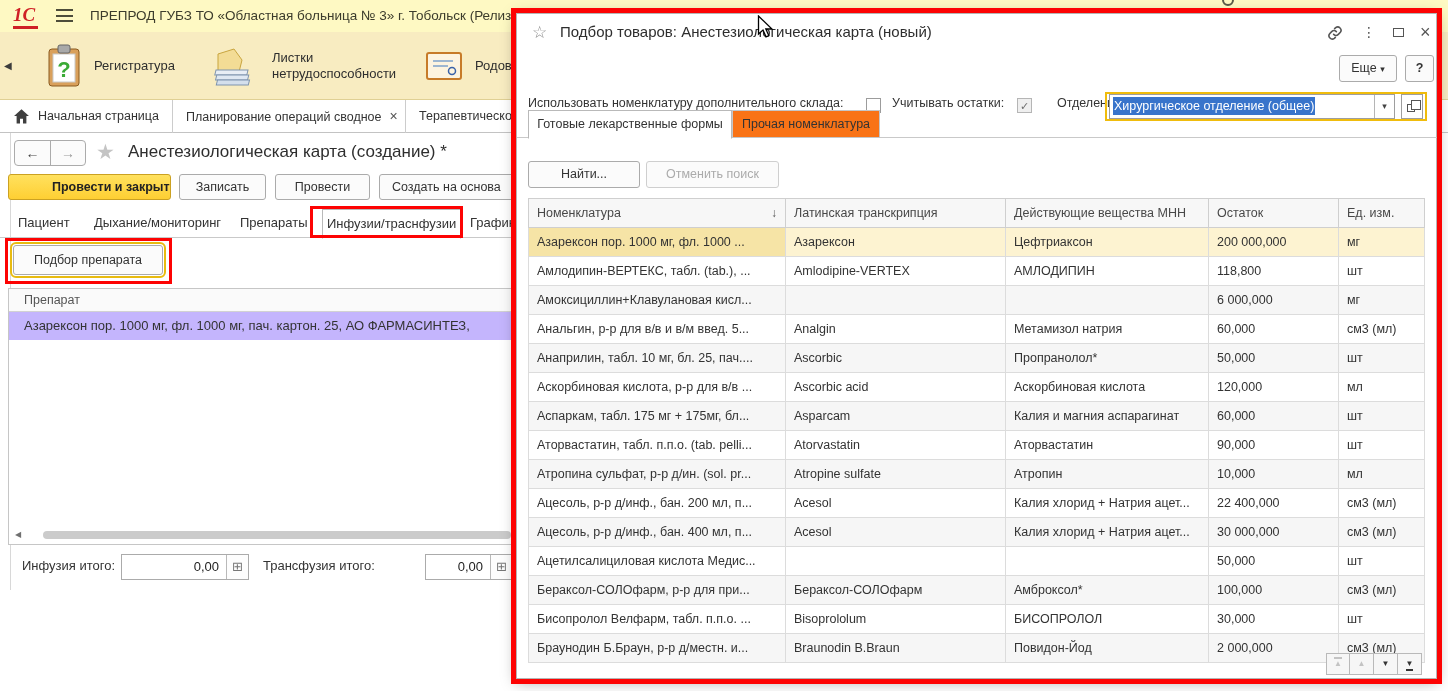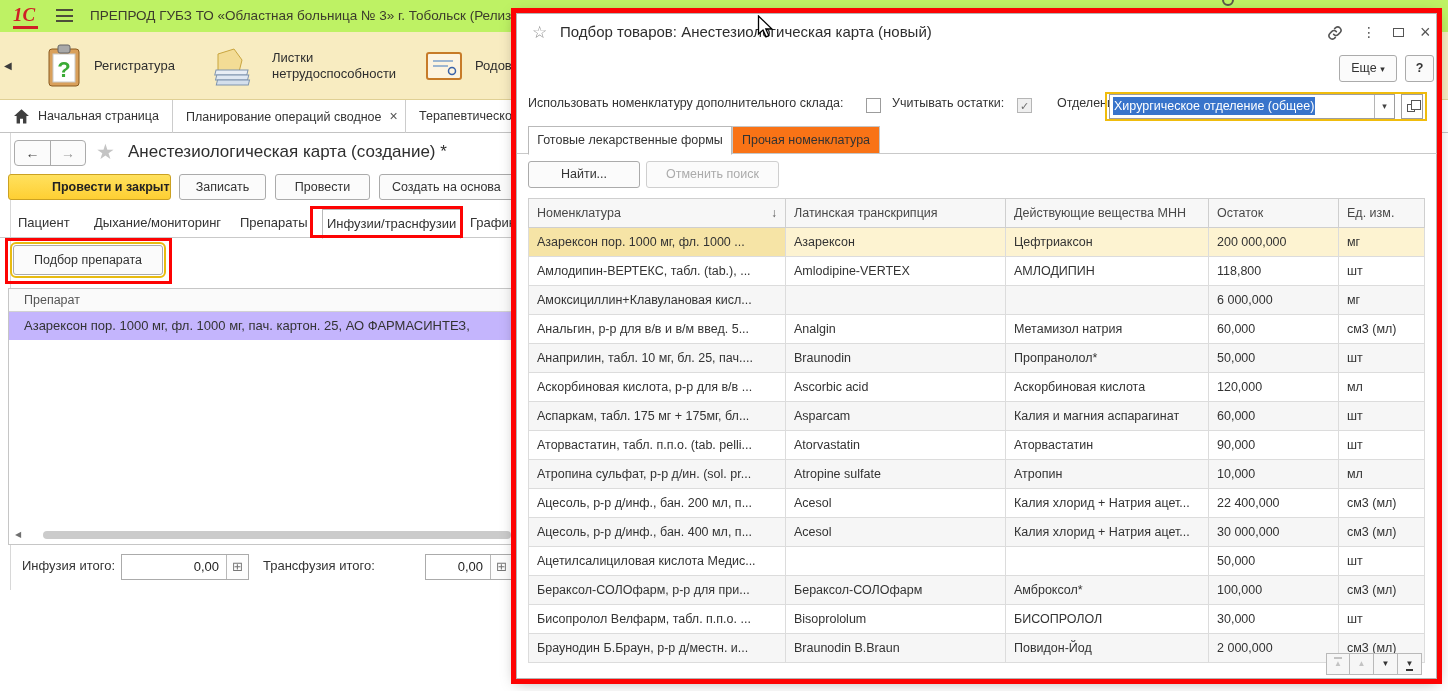--- a/index.html
+++ b/index.html
@@ -1,21 +1,21 @@
 <!DOCTYPE html>
 <html><head>
 <meta charset="utf-8">
 <style>
   * { margin:0; padding:0; box-sizing:border-box; }
   body { font-family:"Liberation Sans","DejaVu Sans",sans-serif; background:#fff; }
   .screen { position:relative; width:1448px; height:691px; overflow:hidden; background:#fff; }
   .abs { position:absolute; }
 
   
-  .topbar { left:0; top:0; width:1448px; height:32px; background:#bef264; z-index:1; }
+  .topbar { left:0; top:0; width:1448px; height:32px; background:#fef9c3; z-index:1; }
   .logo { left:13px; top:4px; font-size:19px; font-weight:bold; color:#cf2026; border-bottom:3px solid #cf2026; padding:0 3px 0 0; font-family:"Liberation Serif","DejaVu Serif",serif; font-style:italic; }
   .hamburger { left:56px; top:9px; width:17px; height:13px; border-top:2px solid #4d4d3a; border-bottom:2px solid #4d4d3a; }
   .hamburger::after { content:""; position:absolute; left:0; top:4px; width:17px; height:2px; background:#4d4d3a; }
   .app-title { left:90px; top:8px; font-size:13.5px; color:#3c3c2c; white-space:nowrap; }
   .search-partial { left:1222px; top:-6px; width:12px; height:12px; border:2px solid #5a5a48; border-radius:50%; }
 
   .toolbar { left:0; top:32px; width:1448px; height:68px; background:#f8ecc1; border-bottom:1px solid #e0d094; z-index:1; }
   .collapse-arrow { left:4px; top:28px; font-size:10px; color:#3c3c3c; }
   .tb-item { top:0; height:68px; display:flex; align-items:center; gap:12px; }
   .tb-label { font-size:13px; color:#2e2e2e; line-height:1.25; }
@@ -79,21 +79,21 @@
 
   .focus-ring { left:588px; top:78px; width:322px; height:29px; border:2px solid #f0bc0c; }
   .combo { left:592px; top:80px; width:286px; height:25px; border:1px solid #9e9e9e; background:#fff; display:flex; }
   .combo-text { flex:1; font-size:12.5px; line-height:23px; padding-left:3px; white-space:nowrap; overflow:hidden; }
   .combo-text .selected { background:#3874cb; color:#fff; padding:2px 1px; }
   .combo-arrow { width:20px; border-left:1px solid #b5b5b5; text-align:center; font-size:9px; line-height:23px; color:#444; }
   .open-btn { left:884px; top:80px; width:22px; height:25px; border:1px solid #9e9e9e; background:#fff; }
   .sq { position:absolute; left:5px; top:9px; width:8px; height:8px; border:1.5px solid #555; background:#fff; }
   .sq::before { content:""; position:absolute; left:2.5px; top:-5.5px; width:8px; height:8px; border:1.5px solid #555; background:#fff; }
 
-  .mtabs { left:0px; top:112px; width:921px; height:28px; border-bottom:1px solid #c9c9c9; }
+  .mtabs { left:0px; top:96px; width:921px; height:28px; border-bottom:1px solid #c9c9c9; }
   .mtab { top:0; height:28px; line-height:27px; font-size:12.5px; color:#333; text-align:center; white-space:nowrap; }
   .mtab.active { border:1px solid #b9b9b9; border-bottom:1px solid #fff; background:#fff; height:29px; }
   .mtab.inactive { border:1px solid #c6c6c6; background:#f97316; }
 
   .find-btn { left:11px; top:147px; width:112px; height:27px; line-height:25px; }
   .cancel-btn { left:129px; top:147px; width:133px; height:27px; line-height:25px; }
 
   table.goods { left:11px; top:184px; width:896px; border-collapse:collapse; table-layout:fixed; background:#fff; }
   table.goods th, table.goods td { border:1px solid #dcdcdc; font-weight:normal; font-size:12.5px; color:#333; padding:0 8px; white-space:nowrap; overflow:hidden; height:29px; text-align:left; }
   table.goods thead th { background:#f7f7f7; color:#484848; border-color:#cfcfcf; }
@@ -302,21 +302,21 @@
   </tr>
           <tr>
     <td>Анальгин, р-р для в/в и в/м введ. 5...</td>
     <td>Analgin</td>
     <td>Метамизол натрия</td>
     <td class="qty">60,000</td>
     <td>см3 (мл)</td>
   </tr>
           <tr class="alt">
     <td>Анаприлин, табл. 10 мг, бл. 25, пач....</td>
-    <td>Braunodin</td>
+    <td>Ascorbic</td>
     <td>Пропранолол*</td>
     <td class="qty">50,000</td>
     <td>шт</td>
   </tr>
           <tr>
     <td>Аскорбиновая кислота, р-р для в/в ...</td>
     <td>Ascorbic acid</td>
     <td>Аскорбиновая кислота</td>
     <td class="qty">120,000</td>
     <td>мл</td>

